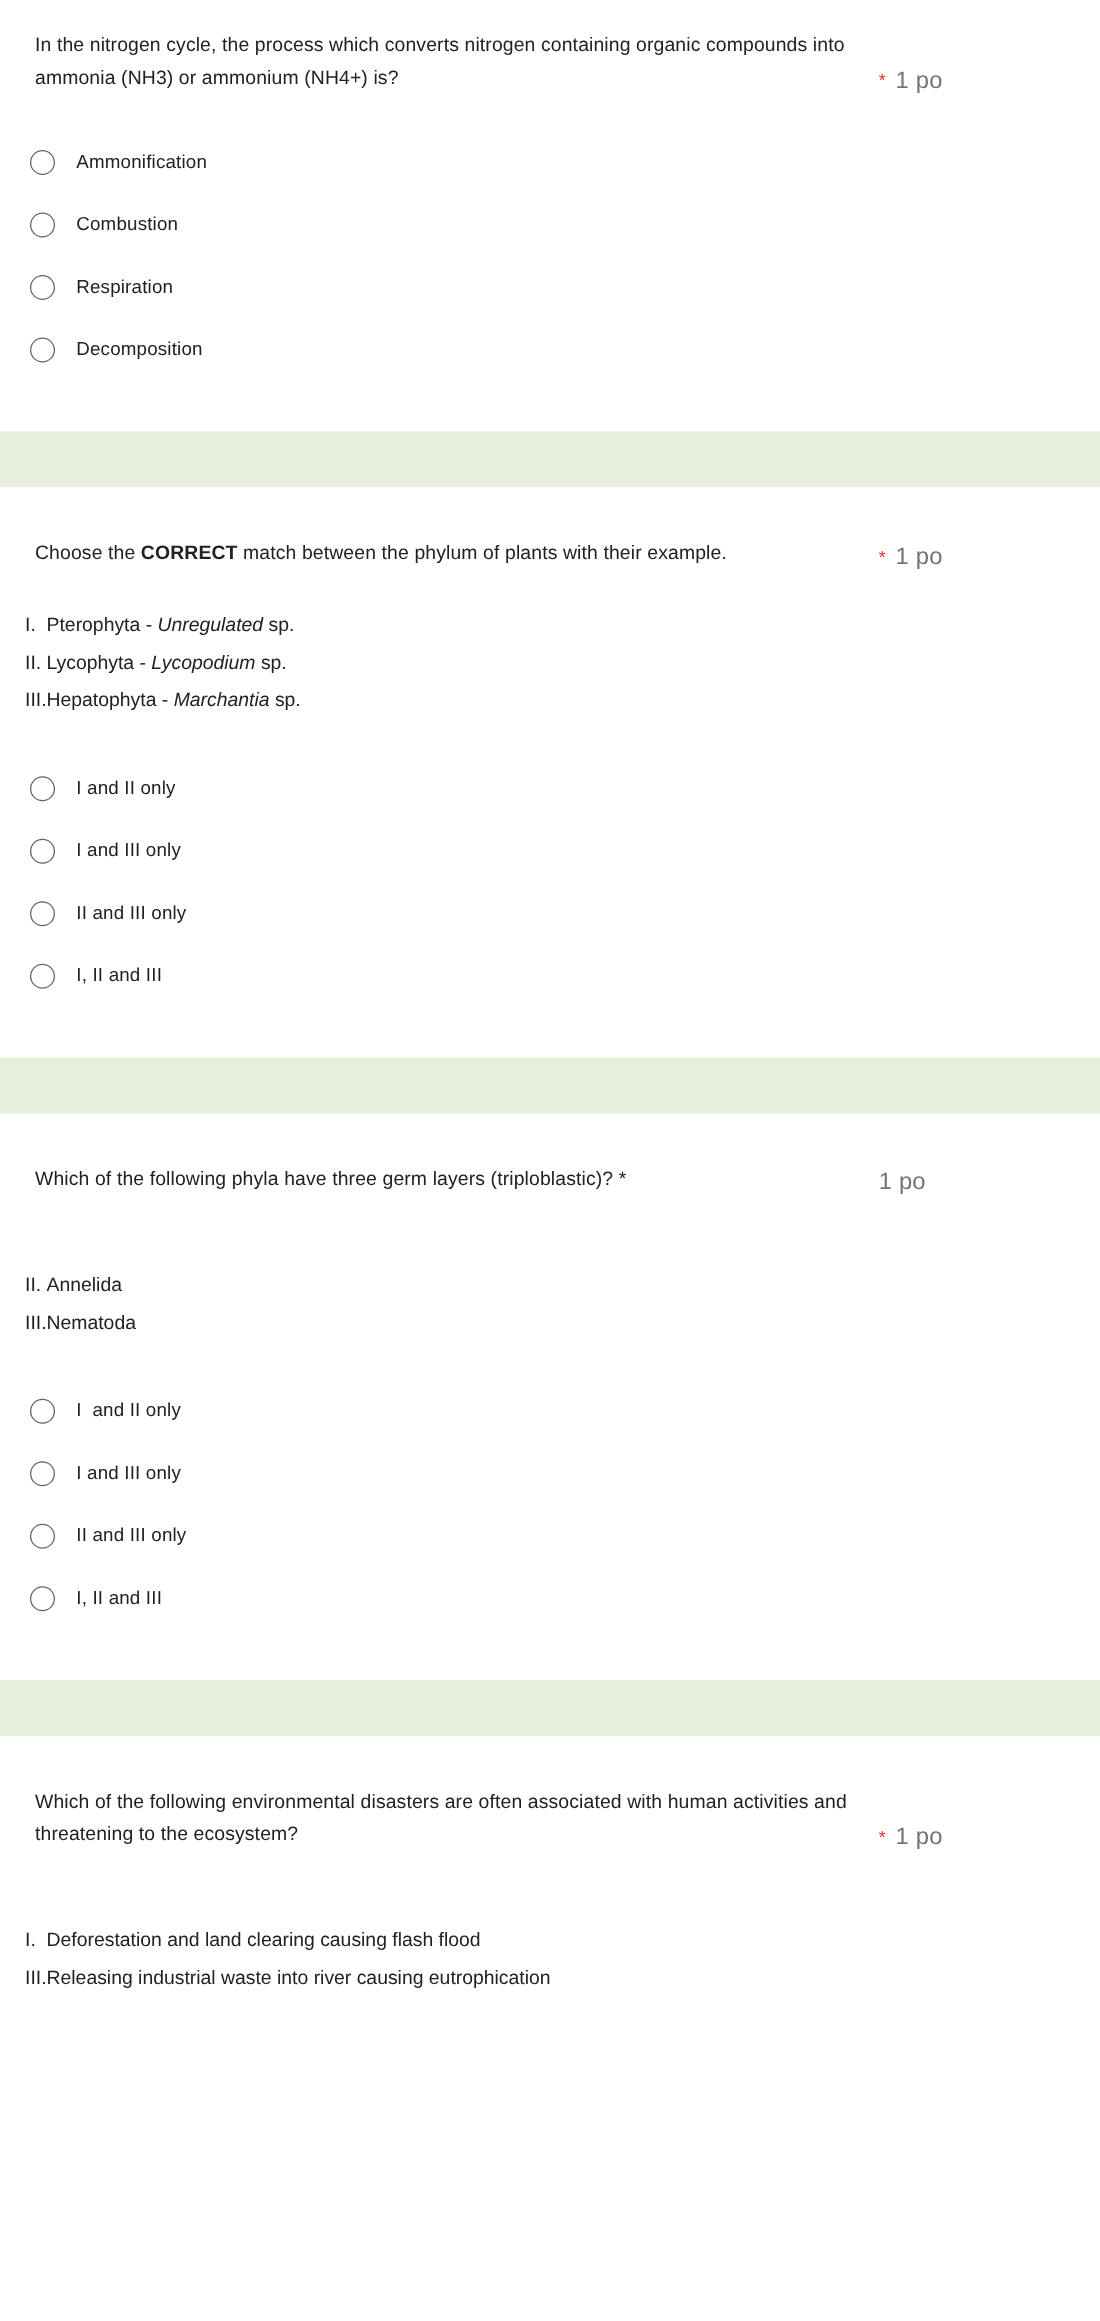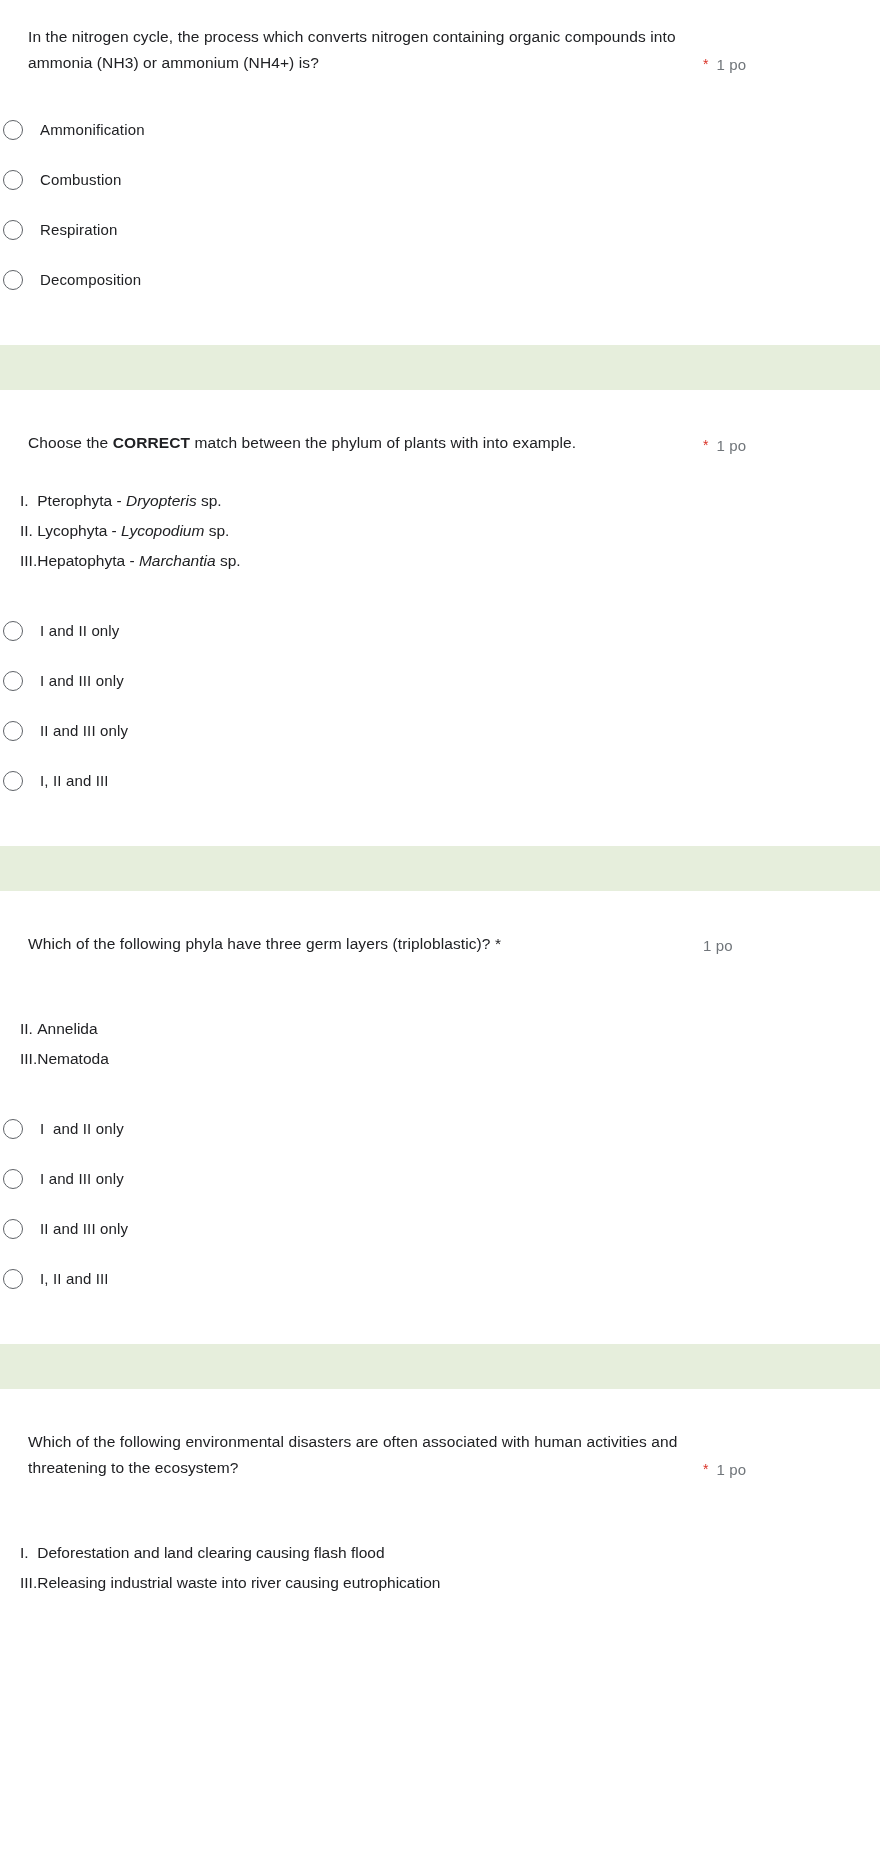--- a/index.html
+++ b/index.html
@@ -60,39 +60,39 @@
     padding-top: 2px;
   }
   .req-asterisk {
     color: #d93025;
     font-size: 14px;
     line-height: 20px;
     margin-right: 8px;
   }
   .points-text {
     color: #70757a;
-    font-size: 15px;
+    font-size: 19px;
     line-height: 21px;
     letter-spacing: 0.15px;
   }
 
   
   .stem-list {
     padding: 0 0 0 20px;
     font-size: 15.5px;
     line-height: 30px;
     color: #202124;
   }
   .stem-line { white-space: nowrap; }
   .sp { display: inline-block; }
   .stem-line i { font-style: italic; }
 
   
   .options {
-    padding: 0 0 0 3px;
+    padding: 0 0 0 24px;
   }
   .option-row {
     display: flex;
     align-items: center;
     height: 50px;
   }
   .radio {
     flex: 0 0 auto;
     width: 20px;
     height: 20px;
@@ -156,29 +156,29 @@
       </div>
     </div>
     <div class="gap-40"></div>
   </div>
 
   <div class="section-divider" style="background: rgb(230, 238, 220);"></div>
 
   <div class="question-card">
     <div class="gap-40"></div>
     <div class="q-head">
-      <div class="q-title"><span>Choose the </span><b>CORRECT</b><span> match between the phylum of plants with into example.</span></div>
+      <div class="q-title"><span>Choose the </span><b>CORRECT</b><span> match between the phylum of plants with their example.</span></div>
       <div class="q-points">
         <span class="req-asterisk" style="color: rgb(217, 48, 37);">*</span>
         <span class="points-text" style="color: rgb(112, 117, 122);">1 po</span>
       </div>
     </div>
     <div class="gap-30"></div>
     <div class="stem-list">
-      <div class="stem-line"><span>I.</span><span class="sp">&nbsp;&nbsp;</span><span>Pterophyta - </span><i>Dryopteris</i><span> sp.</span></div>
+      <div class="stem-line"><span>I.</span><span class="sp">&nbsp;&nbsp;</span><span>Pterophyta - </span><i>Unregulated</i><span> sp.</span></div>
       <div class="stem-line"><span>II.</span><span class="sp">&nbsp;</span><span>Lycophyta - </span><i>Lycopodium</i><span> sp.</span></div>
       <div class="stem-line"><span>III.</span><span class="sp"></span><span>Hepatophyta - </span><i>Marchantia</i><span> sp.</span></div>
     </div>
     <div class="gap-30"></div>
     <div class="options">
       <div class="option-row">
         <span class="radio" style="border-color: rgb(95, 99, 104);"></span>
         <span class="option-label">I and II only</span>
       </div>
       <div class="option-row">

